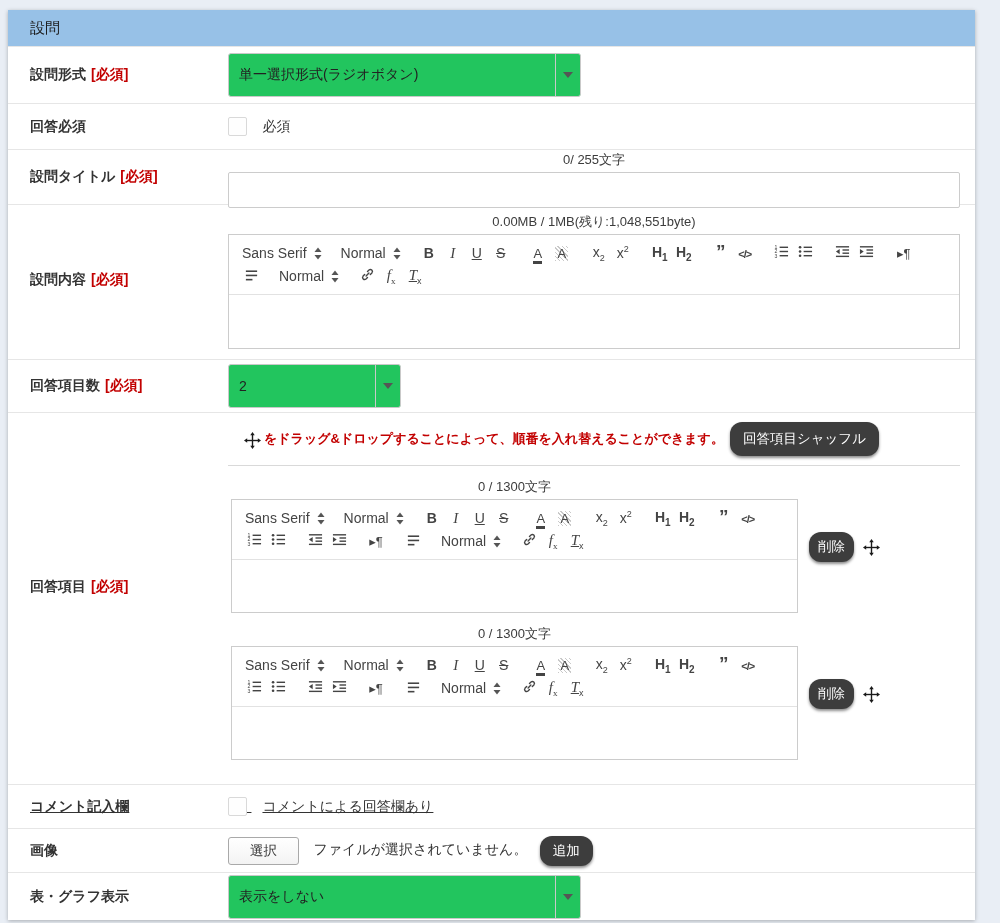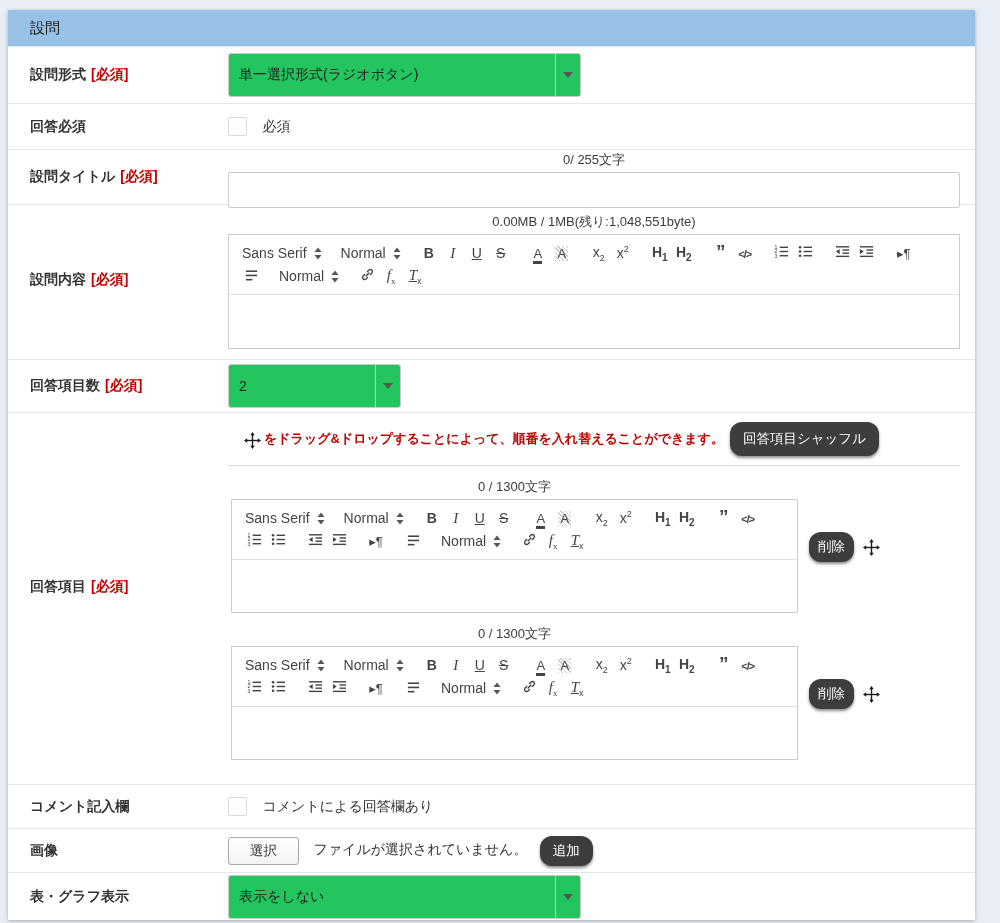--- a/index.html
+++ b/index.html
@@ -151,21 +151,21 @@
   
   .r-type{height:56px;align-items:center;}
   .r-required{height:45px;}
   .r-title{height:54px;}
   .r-title .row-control{padding-top:2px;}
   .r-title .counter{margin:2px 0 3px;}
   .r-content{padding:6px 0 10px;}
   .r-content .counter{margin:2px 0 3px;}
   .r-count{height:52px;}
   .r-items{align-items:center;padding-bottom:24px;}
-  .r-comment{height:43px;}
+  .r-comment{height:43px;text-decoration:underline;}
   .r-image{height:43px;}
   .r-chart{height:47px;}
 </style>
 </head>
 <body>
 
 <div class="panel">
 
   <div class="panel-header">設問</div>
 

